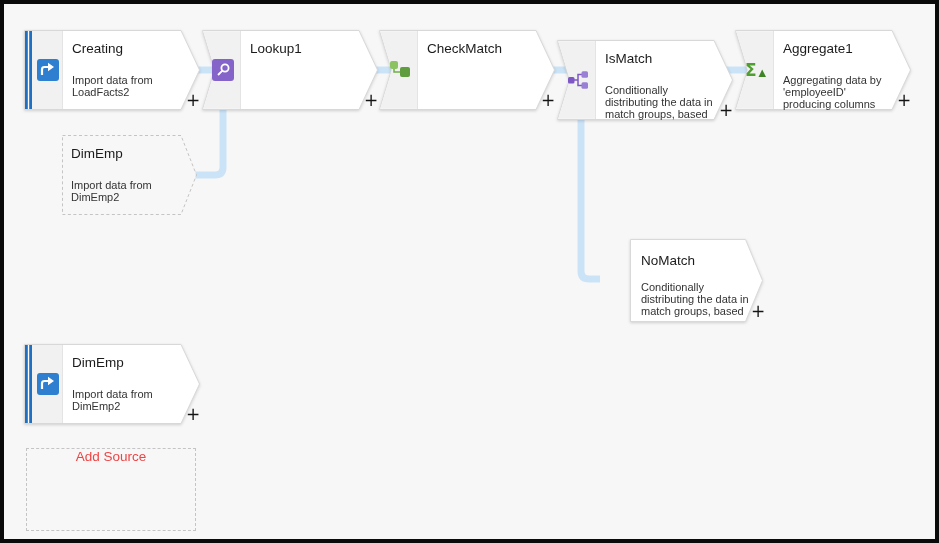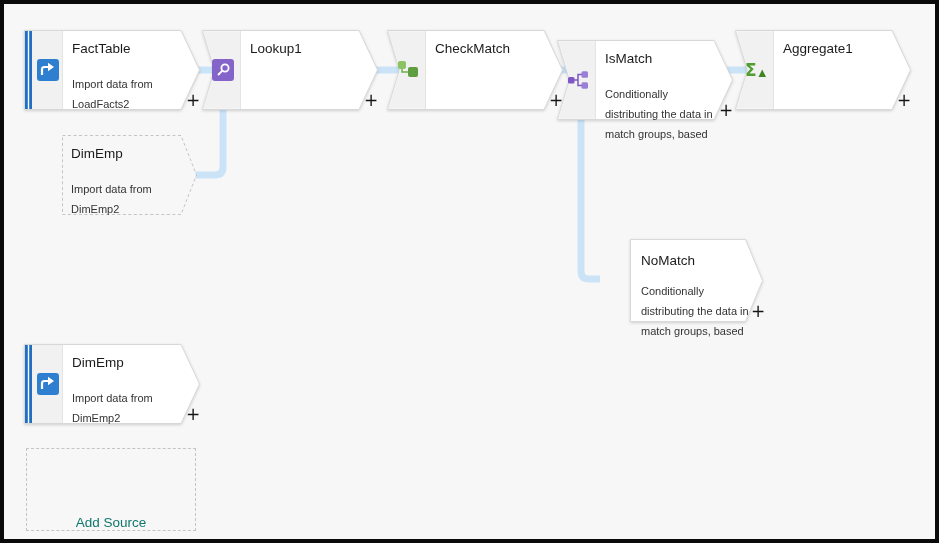--- a/index.html
+++ b/index.html
@@ -19,43 +19,43 @@
   .node { position:absolute; }
   .node svg.shape { position:absolute; left:0; top:0; overflow:visible; }
   .node--solid svg.shape { filter:drop-shadow(0 1px 1.5px rgba(0,0,0,0.16)); }
 
   .node .title {
     position:absolute; left:48px; top:11px;
     font-size:13.5px; color:#1b1b1b; white-space:pre;
   }
   .node .desc {
     position:absolute; left:48px; top:44px;
-    font-size:11px; line-height:20px; color:#333333; white-space:pre;
+    font-size:11px; line-height:12px; color:#333333; white-space:pre;
   }
   .node--ghost .title, .node--ghost .desc { left:9px; }
   .node--plain .title { left:11px; top:14px; }
   .node--plain .desc  { left:11px; top:42px; }
 
   .node .icon { position:absolute; top:29px; width:24px; height:24px; }
   .node--source .icon { left:13px; }
   .node--transform .icon { left:10px; }
 
   .plus {
     position:absolute; left:162px; top:62px;
     font-size:17px; color:#141414; line-height:17px;
     font-family:"DejaVu Sans", sans-serif;
     cursor:pointer;
   }
   .node--plain .plus { left:121px; top:64px; }
 
   .add-source {
     position:absolute; left:22px; top:444px; width:170px; height:83px;
     border:1.5px dashed #c4c4c4;
-    display:flex; align-items:flex-end; justify-content:center;
-    color:#0f766e; font-size:13.5px;
+    display:flex; align-items:flex-start; justify-content:center;
+    color:#ef4444; font-size:13.5px;
     cursor:pointer;
   }
 </style>
 </head>
 <body>
 
 <div class="frame">
 <div class="canvas">
 
   <svg class="connectors" width="931" height="535" viewBox="0 0 931 535">
@@ -73,42 +73,42 @@
       <rect x="8" y="1" width="30" height="78" fill="#f1f1f1"></rect>
       <line x1="38.5" y1="1" x2="38.5" y2="79" stroke="#e4e4e4"></line>
       <rect x="1" y="1" width="2.8" height="78" fill="#1f6fc2"></rect>
       <rect x="5.2" y="1" width="2.8" height="78" fill="#1f6fc2"></rect>
     </svg>
     <svg class="icon" width="22" height="22">
       <rect width="22" height="22" rx="3" fill="#2e7fd0"></rect>
       <path d="M5 16 V10.5 Q5 8 7.5 8 H12" stroke="#ffffff" stroke-width="2.2" fill="none"></path>
       <path d="M11 3.8 L17 8 L11 12.2 Z" fill="#ffffff"></path>
     </svg>
-    <div class="title">FactTable</div>
+    <div class="title">Creating</div>
     <div class="desc">Import data from
 LoadFacts2</div>
     <div class="plus">+</div>
   </div>
 
   <div class="node node--transform node--solid" style="left:198px; top:26px; width:176px; height:80px;">
     <svg class="shape" width="176" height="80">
       <polygon points="0.5,0.5 157,0.5 175.5,40 157,79.5 0.5,79.5 12.5,40" fill="#ffffff" stroke="#d8d8d8" stroke-width="1"></polygon>
       <polygon points="1.3,1.2 38,1.2 38,78.8 1.3,78.8 12.9,40" fill="#f1f1f1"></polygon>
       <line x1="38.5" y1="1" x2="38.5" y2="79" stroke="#e4e4e4"></line>
     </svg>
     <svg class="icon" width="22" height="22">
       <rect width="22" height="22" rx="3" fill="#8464c8"></rect>
       <circle cx="13" cy="9" r="3.6" stroke="#ffffff" stroke-width="1.8" fill="none"></circle>
       <line x1="10.4" y1="11.6" x2="6" y2="16" stroke="#ffffff" stroke-width="1.8"></line>
     </svg>
     <div class="title">Lookup1</div>
     <div class="plus">+</div>
   </div>
 
-  <div class="node node--transform node--solid" style="left:383px; top:26px; width:176px; height:100px;">
+  <div class="node node--transform node--solid" style="left:375px; top:26px; width:176px; height:100px;">
     <svg class="shape" width="176" height="80">
       <polygon points="0.5,0.5 157,0.5 175.5,40 157,79.5 0.5,79.5 12.5,40" fill="#ffffff" stroke="#d8d8d8" stroke-width="1"></polygon>
       <polygon points="1.3,1.2 38,1.2 38,78.8 1.3,78.8 12.9,40" fill="#f1f1f1"></polygon>
       <line x1="38.5" y1="1" x2="38.5" y2="79" stroke="#e4e4e4"></line>
     </svg>
     <svg class="icon" width="22" height="22">
       <rect x="1" y="2" width="8" height="8" rx="2" fill="#8bc262"></rect>
       <path d="M5 10 V13 H12" stroke="#6fae49" stroke-width="1.5" fill="none"></path>
       <rect x="11" y="8" width="10" height="10" rx="2" fill="#5f9e3e"></rect>
     </svg>
@@ -139,20 +139,23 @@
     <svg class="shape" width="176" height="80">
       <polygon points="0.5,0.5 157,0.5 175.5,40 157,79.5 0.5,79.5 12.5,40" fill="#ffffff" stroke="#d8d8d8" stroke-width="1"></polygon>
       <polygon points="1.3,1.2 38,1.2 38,78.8 1.3,78.8 12.9,40" fill="#f1f1f1"></polygon>
       <line x1="38.5" y1="1" x2="38.5" y2="79" stroke="#e4e4e4"></line>
     </svg>
     <svg class="icon" width="24" height="22">
       <text x="0" y="17" font-size="17" font-weight="bold" fill="#4f9e30" font-family="DejaVu Sans, sans-serif">Σ</text>
       <path d="M13.5 18 L21 18 L17.2 10.5 Z" fill="#3e8424"></path>
     </svg>
     <div class="title">Aggregate1</div>
+    <div class="desc">Aggregating data by
+'employeeID'
+producing columns</div>
     <div class="plus">+</div>
   </div>
 
   <div class="node node--ghost" style="left:58px; top:131px; width:135px; height:80px;">
     <svg class="shape" width="135" height="80">
       <polygon points="0.5,0.5 119,0.5 134.5,40 119,79.5 0.5,79.5" fill="#f7f7f7" stroke="#c4c4c4" stroke-width="1" stroke-dasharray="3,2.5"></polygon>
     </svg>
     <div class="title">DimEmp</div>
     <div class="desc">Import data from
 DimEmp2</div>

